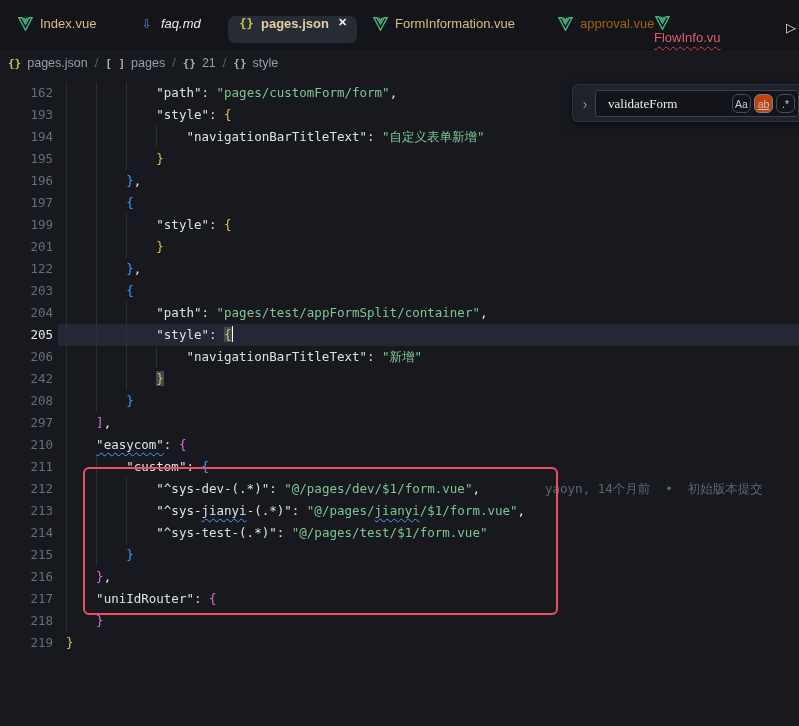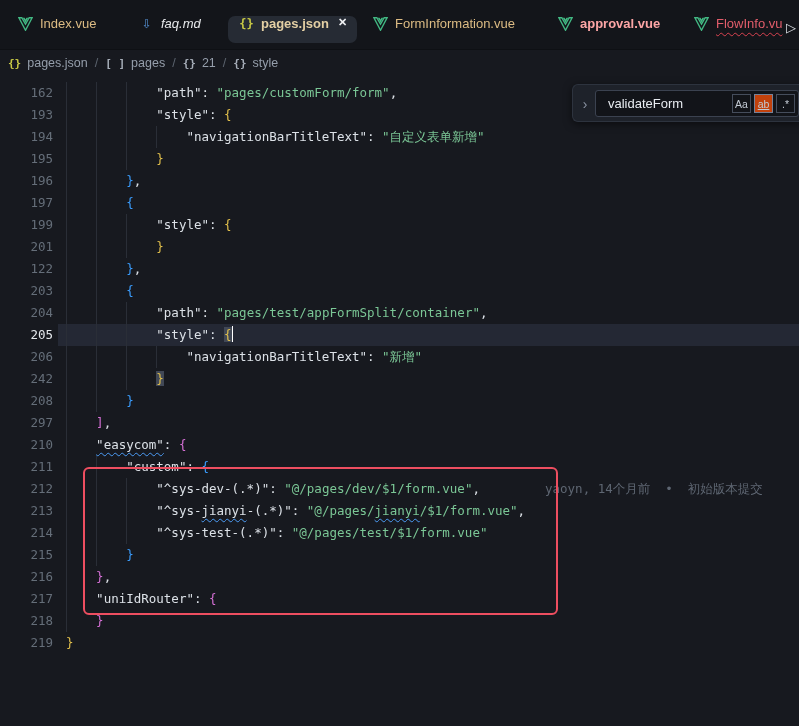--- a/index.html
+++ b/index.html
@@ -12,21 +12,21 @@
             background:#13151a; border-bottom:1px solid #0e1014; z-index:5; }
   .tab { position:absolute; top:16px; height:27px; display:flex; align-items:flex-start;
          font-size:13px; color:#9aa3b0; cursor:pointer; }
   .tab .ticon { width:17px; height:16px; display:inline-flex; align-items:center;
                 justify-content:center; margin-right:6px; font-size:12px; }
   .tab.active { background:#262b34; border-radius:7px; padding:0 10px; }
   .tab.active .tlabel { font-weight:bold; }
   .tlabel.modified { color:#ddbc84; }
   .tlabel.preview  { color:#e7e9ec; font-style:italic; }
   .tlabel.activec  { color:#e3cfa4; }
-  .tlabel.added    { color:#fca5a5;font-weight:bold; }
+  .tlabel.added    { color:#a16207; }
   .tlabel.error    { color:#e25d6b;
         text-decoration:underline wavy #d8414f; text-underline-offset:4px;
         text-decoration-thickness:1px; }
   .json-glyph { color:#c9ca45; font-family:"DejaVu Sans Mono",monospace; font-weight:bold; }
   .md-glyph { color:#5693d8; font-size:14px; }
   .closex { margin-left:9px; color:#f0f2f4; font-size:11px; font-weight:bold; cursor:pointer; }
   .overflow { position:absolute; right:3px; top:20px; color:#dfe3e8; font-size:13px; cursor:pointer; }
 
   
   .breadcrumb { position:absolute; left:8px; top:50px; width:780px; height:26px;
@@ -71,23 +71,23 @@
   
   .findwidget { position:absolute; left:572px; top:84px; width:228px; height:38px;
                 background:#1e222a; border:1px solid #2d333e; border-right:none;
                 border-radius:6px 0 0 6px; box-shadow:0 2px 8px rgba(0,0,0,.55); z-index:30; }
   .find-collapse { position:absolute; left:5px; top:9px; width:14px; height:20px;
                    color:#8a93a2; font-size:14px; line-height:20px; text-align:center;
                    cursor:pointer; }
   .find-input { position:absolute; left:22px; top:5px; width:204px; height:27px;
                 background:#121419; border:1px solid #3b4250; border-radius:3px; }
   .find-query { position:absolute; left:12px; top:0; height:25px; line-height:25px;
-                color:#e8ecf1; font-size:13px; }
+                color:#e8ecf1; font-size:13px;font-family:Liberation Serif, serif; }
   .find-opts { position:absolute; right:3px; top:3px; display:flex; gap:3px; }
-  .fbtn { width:19px; height:19px; border:1px solid #454d5c; border-radius:0;
+  .fbtn { width:19px; height:19px; border:1px solid #454d5c; border-radius:6px;
           color:#c3cad4; font-size:10.5px; display:flex; align-items:center;
           justify-content:center; cursor:pointer; background:transparent;
           font-family:"Liberation Sans",sans-serif; }
   .fbtn.on { background:#c2410c; border-color:#768097; }
   .fbtn.on span { text-decoration:underline; }
 
   svg.vuei { width:15px; height:14px; }
 </style>
 </head>
 <body>
@@ -125,21 +125,21 @@
         </div>
         <div class="tab" style="left: 557px;">
           <span class="ticon">
             <svg class="vuei" viewBox="0 0 24 22">
               <path d="M1.5 1h4.6L12 11.2 17.9 1h4.6L12 21z" fill="none" stroke="#42b883" stroke-width="2.2"></path>
               <path d="M7.6 1h2.9L12 3.6 13.5 1h2.9L12 8.6z" fill="#42b883"></path>
             </svg>
           </span>
           <span class="tlabel added">approval.vue</span>
         </div>
-        <div class="tab" style="left: 693px;">
+        <div class="tab" style="left: 654px; flex-direction: column;">
           <span class="ticon">
             <svg class="vuei" viewBox="0 0 24 22">
               <path d="M1.5 1h4.6L12 11.2 17.9 1h4.6L12 21z" fill="none" stroke="#42b883" stroke-width="2.2"></path>
               <path d="M7.6 1h2.9L12 3.6 13.5 1h2.9L12 8.6z" fill="#42b883"></path>
             </svg>
           </span>
           <span class="tlabel error">FlowInfo.vu</span>
         </div>
       </div>
     <span class="overflow">▷</span>

